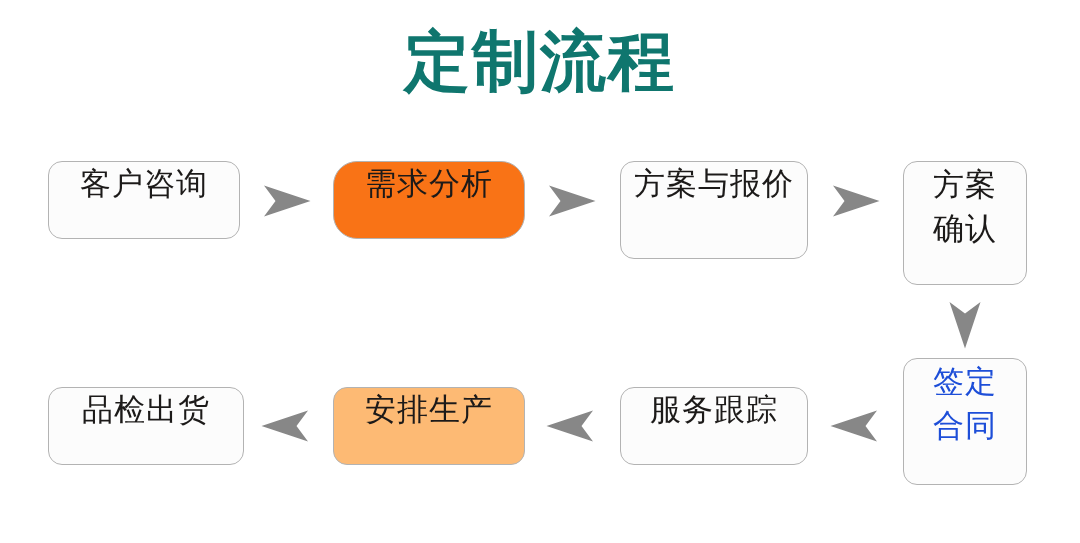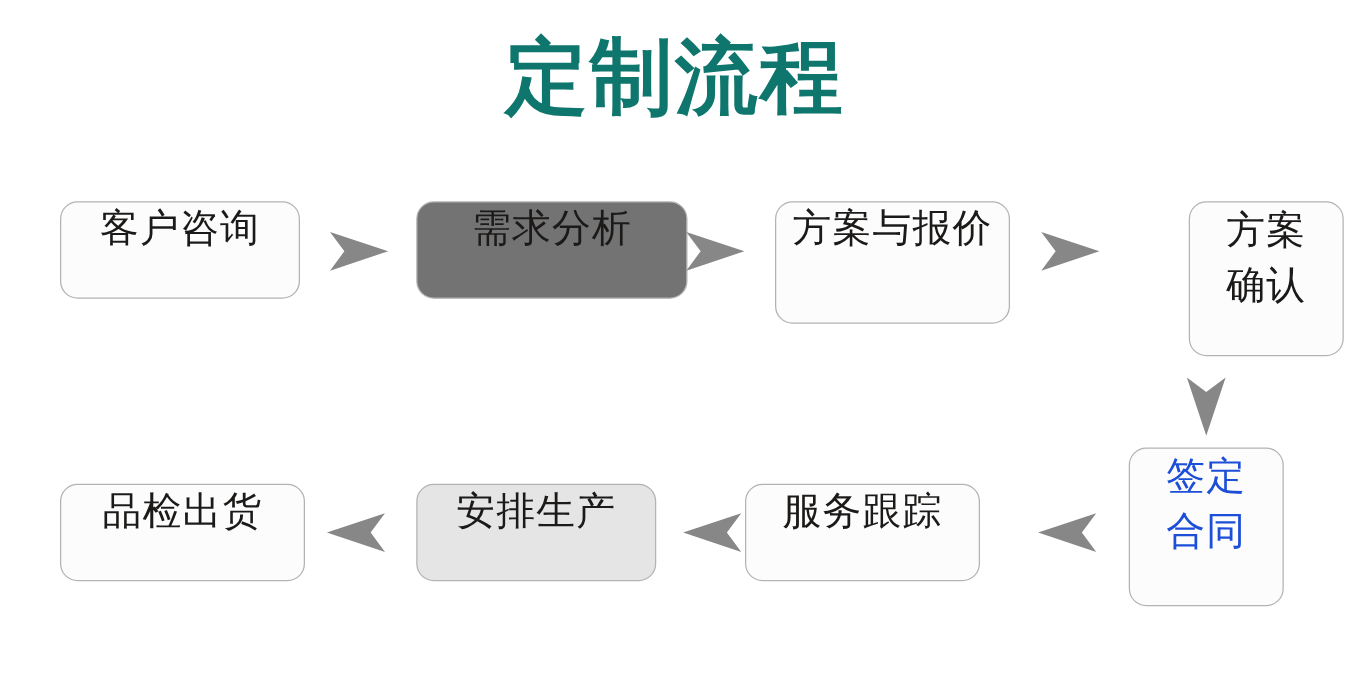--- a/index.html
+++ b/index.html
@@ -73,37 +73,37 @@
 <body>
 
 <div id="canvas">
 
   <div class="page-title">定制流程</div>
 
   <div id="boxes">
       <div class="step-box" style="left: 48px; top: 161px; width: 192px; height: 78px; background: rgb(252, 252, 252); border-color: rgb(179, 179, 179);">
         <div class="step-label" style="color: rgb(28, 26, 25);">客户咨询</div>
       </div>
-      <div class="step-box" style="left: 333px; top: 161px; width: 217px; height: 78px; background: #737373; border-color: rgb(179, 179, 179);">
+      <div class="step-box" style="left: 333px; top: 161px; width: 192px; height: 78px; background: #f97316; border-color: rgb(179, 179, 179); border-radius: 24px;">
         <div class="step-label" style="color: rgb(28, 26, 25);">需求分析</div>
       </div>
       <div class="step-box" style="left: 620px; top: 161px; width: 188px; height: 98px; background: rgb(252, 252, 252); border-color: rgb(179, 179, 179);">
         <div class="step-label" style="color: rgb(28, 26, 25);">方案与报价</div>
       </div>
-      <div class="step-box tall" style="left: 903px; top: 161px; width: 124px; height: 124px; background: rgb(252, 252, 252); border-color: rgb(179, 179, 179); margin-left: 48px;">
+      <div class="step-box tall" style="left: 903px; top: 161px; width: 124px; height: 124px; background: rgb(252, 252, 252); border-color: rgb(179, 179, 179);">
         <div class="step-label" style="color: rgb(28, 26, 25);">方案
 确认</div>
       </div>
       <div class="step-box" style="left: 48px; top: 387px; width: 196px; height: 78px; background: rgb(252, 252, 252); border-color: rgb(179, 179, 179);">
         <div class="step-label" style="color: rgb(28, 26, 25);">品检出货</div>
       </div>
-      <div class="step-box" style="left: 333px; top: 387px; width: 192px; height: 78px; background: #e5e5e5; border-color: rgb(179, 179, 179);">
+      <div class="step-box" style="left: 333px; top: 387px; width: 192px; height: 78px; background: #fdba74; border-color: rgb(179, 179, 179);">
         <div class="step-label" style="color: rgb(28, 26, 25);">安排生产</div>
       </div>
-      <div class="step-box" style="left: 596px; top: 387px; width: 188px; height: 78px; background: rgb(252, 252, 252); border-color: rgb(179, 179, 179);">
+      <div class="step-box" style="left: 620px; top: 387px; width: 188px; height: 78px; background: rgb(252, 252, 252); border-color: rgb(179, 179, 179);">
         <div class="step-label" style="color: rgb(28, 26, 25);">服务跟踪</div>
       </div>
       <div class="step-box tall" style="left: 903px; top: 358px; width: 124px; height: 127px; background: rgb(252, 252, 252); border-color: rgb(179, 179, 179);">
         <div class="step-label" style="color: #1d4ed8;">签定
 合同</div>
       </div>
     </div>
   <div id="arrows">
       <span class="arrow" style="left: 261px; top: 184px; width: 50px; height: 34px;">
         <svg width="50" height="34" viewBox="0 0 50 34">

